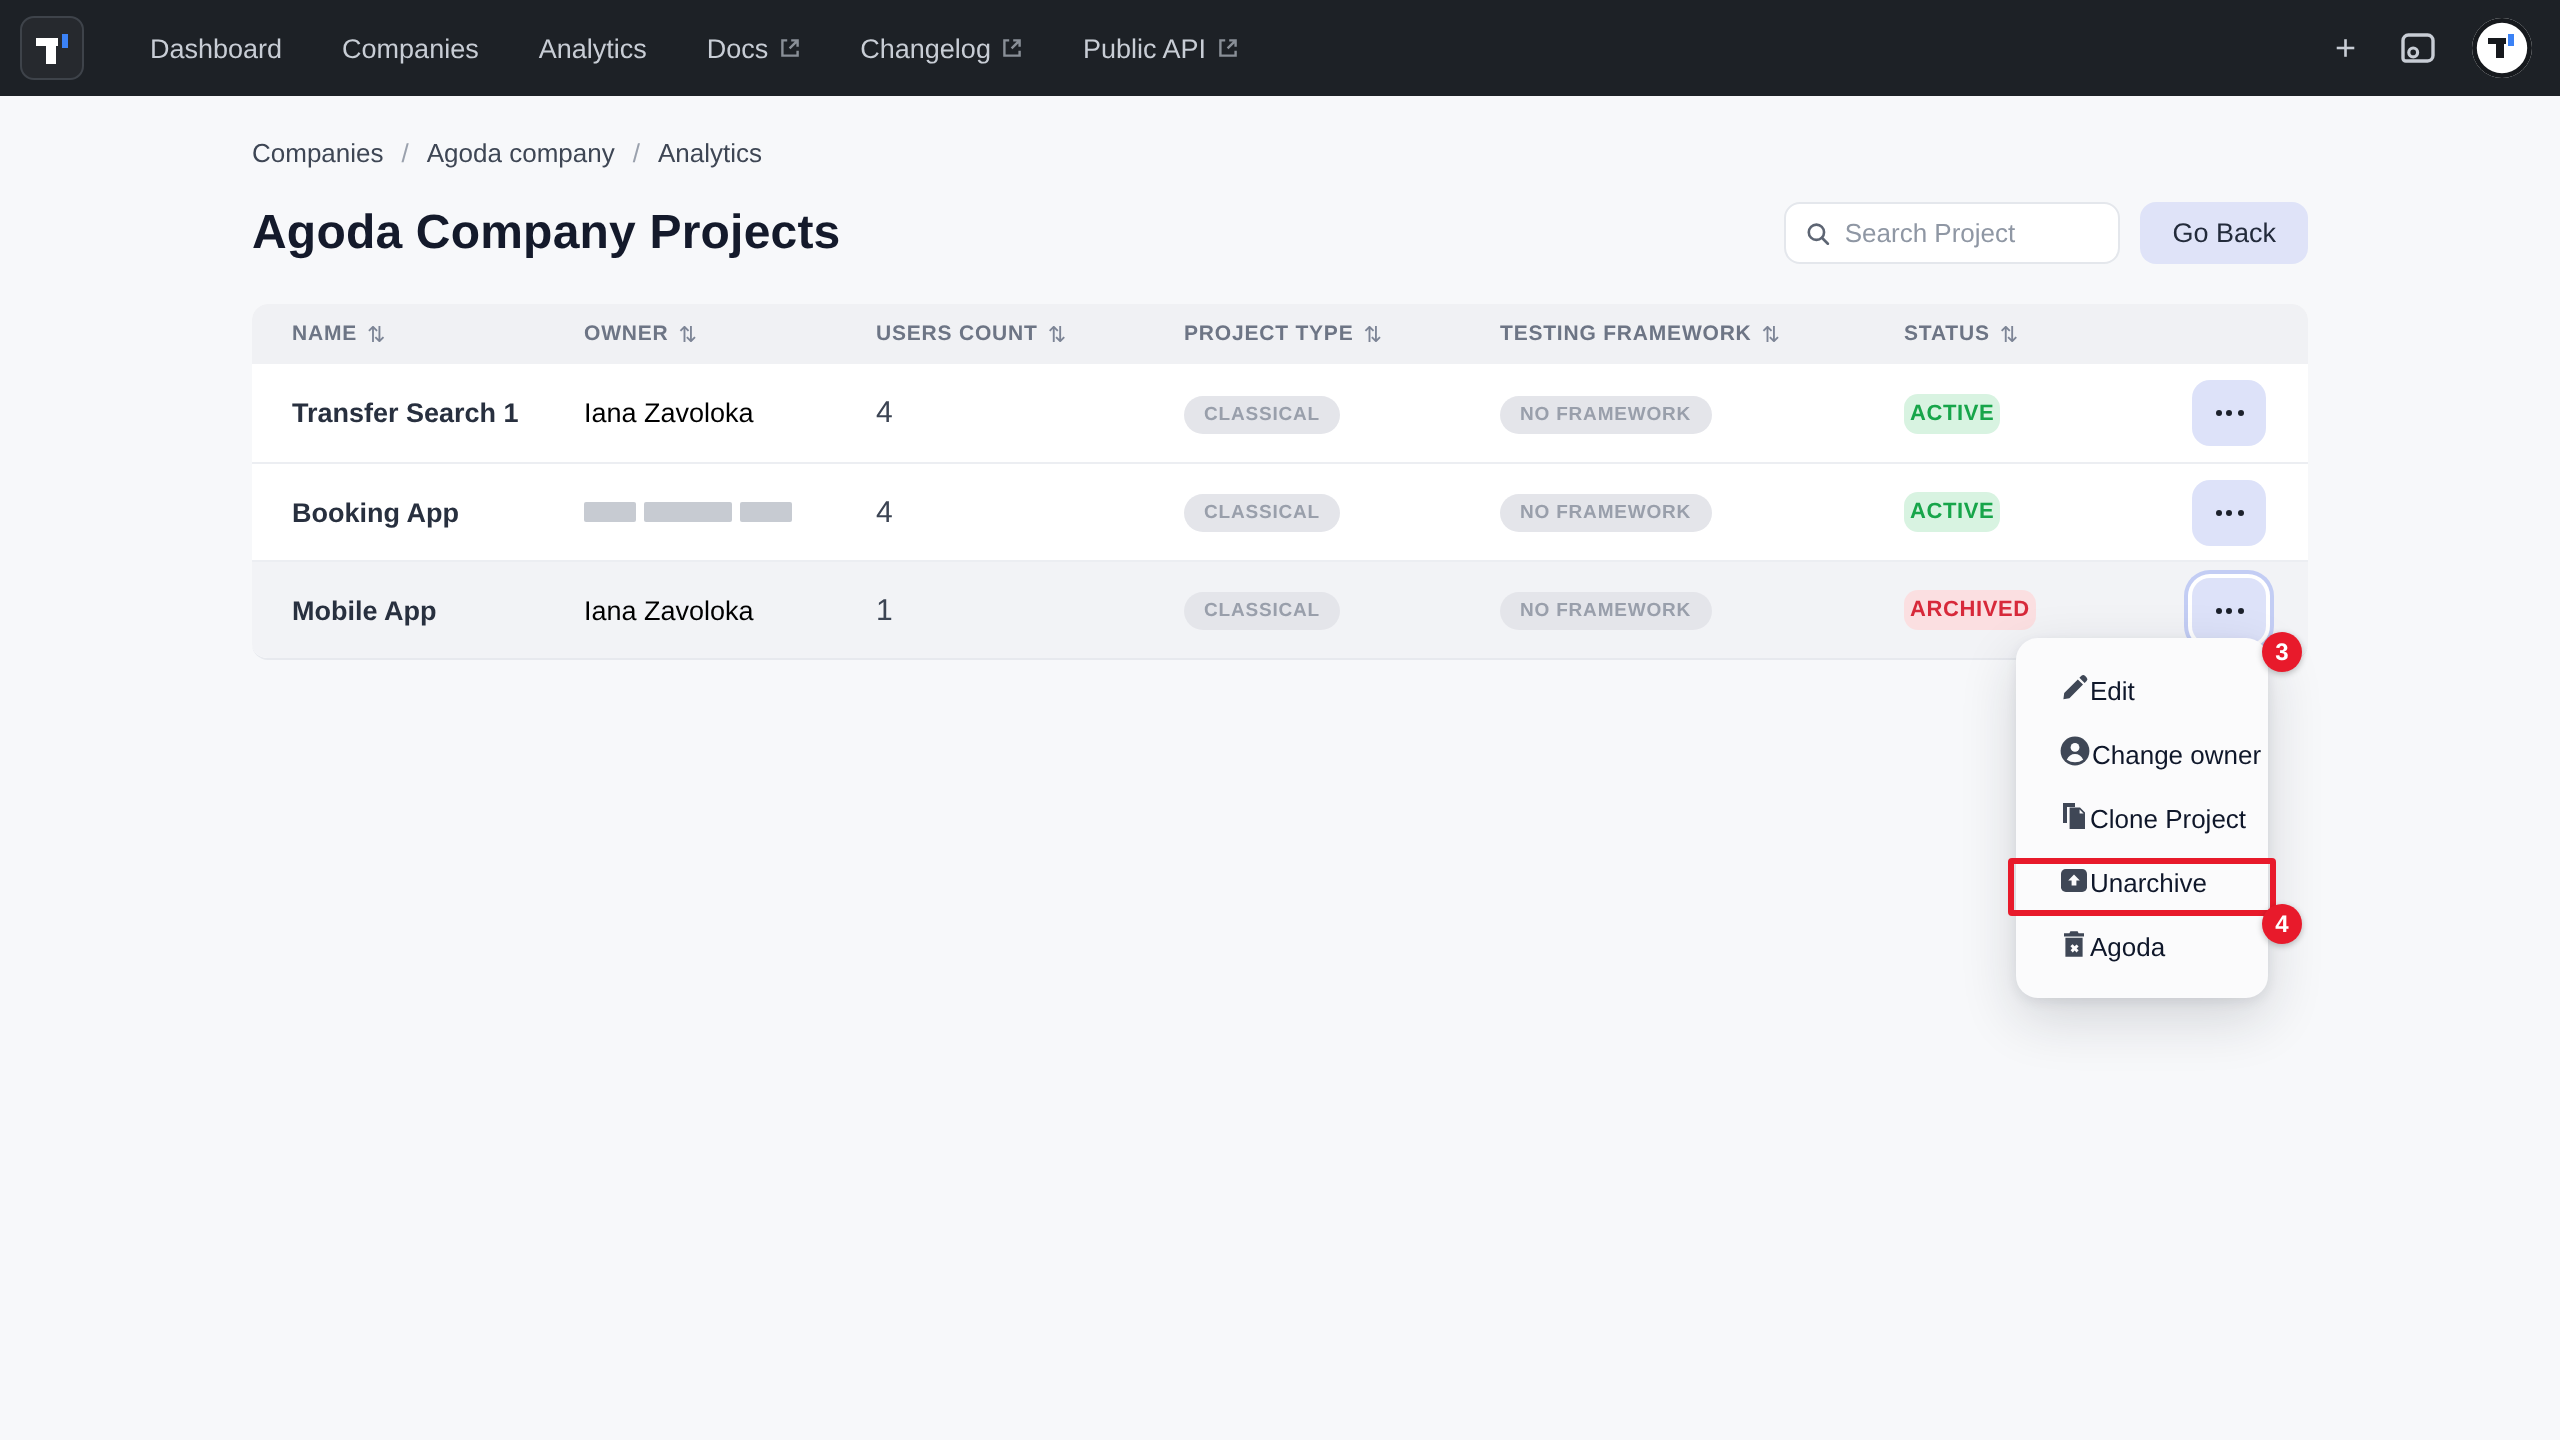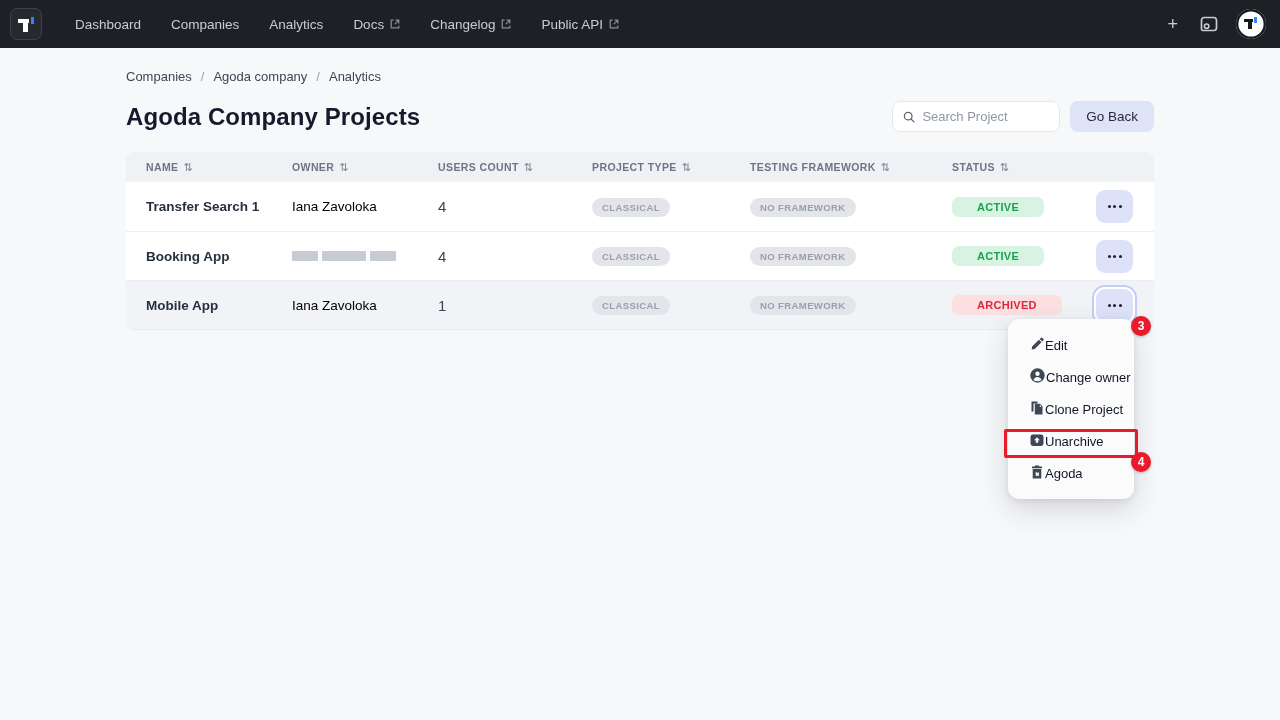--- a/index.html
+++ b/index.html
@@ -92,21 +92,21 @@
   .cell-count { font-size:15px; color:#3c4453; }
   .redacted { display:flex; gap:4px; align-items:center; }
   .redacted span { height:10px; background:#c7cbd2; border-radius:1px; display:inline-block; }
   .redacted .r1 { width:26px; } .redacted .r2 { width:44px; } .redacted .r3 { width:26px; }
   .pill {
     display:inline-block; background:#e4e5ea; color:#999fab; font-size:9.5px;
     font-weight:700; letter-spacing:.4px; padding:4px 10px; border-radius:999px;
   }
   .status-badge {
     display:inline-block; font-size:11px; font-weight:700; letter-spacing:.3px;
-    padding:4px 25px; border-radius:7px;
+    padding:4px 3px; border-radius:7px;
   }
   .status-active { background:#d8f3e1; color:#17a54a; }
   .status-archived { background:#fbdfe1; color:#d7293a; }
   .cell-actions { display:flex; justify-content:flex-end; }
   .dots-btn {
     width:37px; height:33px; border:none; border-radius:9px; background:#dde2f9;
     cursor:pointer; display:flex; align-items:center; justify-content:center; gap:2.5px;
   }
   .dots-btn i { width:3px; height:3px; border-radius:50%; background:#1c212c; display:block; }
   .dots-btn.focused { box-shadow:0 0 0 2px #ffffff, 0 0 0 4px #c3cdf4; }

